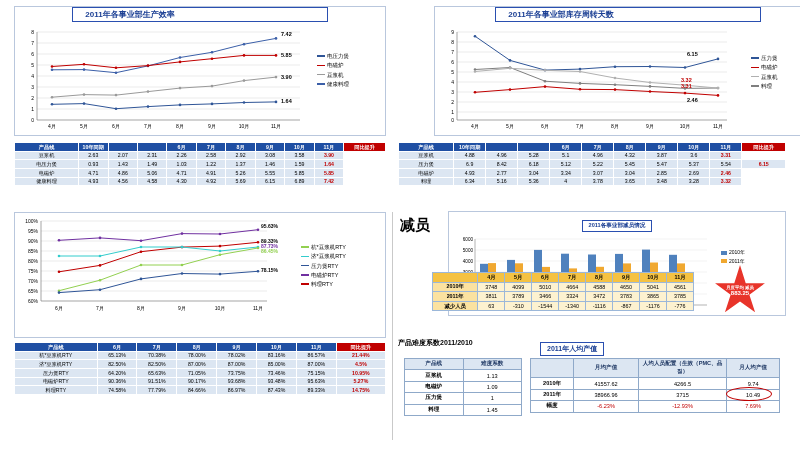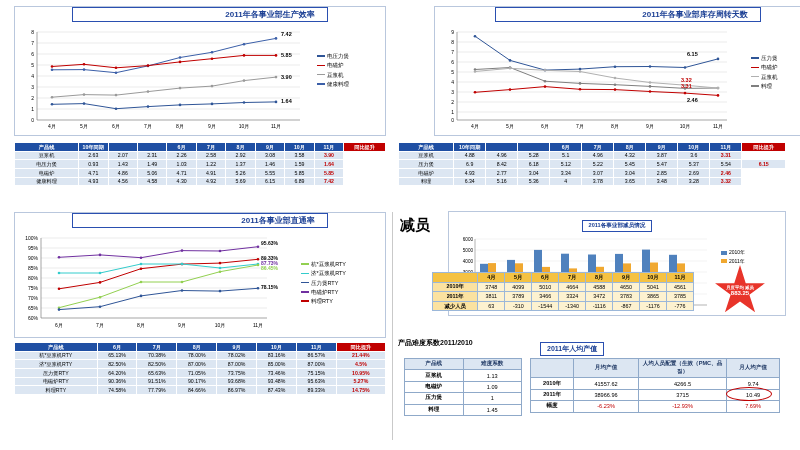--- a/index.html
+++ b/index.html
@@ -2,21 +2,21 @@
 <html><head>
 <meta charset="utf-8">
 <style>
   html,body{margin:0;padding:0;}
   body{width:800px;height:450px;background:#ffffff;font-family:"Liberation Sans",sans-serif;overflow:hidden;}
   .page{position:relative;width:800px;height:450px;}
 
   .panel{position:absolute;box-sizing:border-box;}
 
   .chart-title{
-    text-align:right;font-size:8px;font-weight:bold;color:#1b3f94;
+    text-align:left;font-size:8px;font-weight:bold;color:#1b3f94;
     border:1px solid #2a4fb0;background:#ffffff;padding:1px 12px;margin:0 auto 2px auto;
     width:62%;
   }
   .plot-wrap{position:relative;}
   svg{display:block;}
 
   table.dt{border-collapse:collapse;font-size:5.2px;width:100%;table-layout:fixed;}
   table.dt th,table.dt td{border:0.5px solid #ffffff;text-align:center;padding:0.6px 0;line-height:1.25;}
   table.dt thead th{background:#1f4fa3;color:#fff;font-weight:bold;}
   table.dt thead th.redh{background:#c00000;color:#fff;}
@@ -428,21 +428,20 @@
           <td>3.65</td>
           <td>3.48</td>
           <td>3.28</td>
           <td class="red">3.32</td>
         </tr>
       </tbody>
     </table>
   </div>
 
   <div class="panel" style="left:14px;top:212px;width:372px;height:126px;border:1px solid #b9c7dd;background:#fff;">
-    <div class="chart-title">2011各事业部直通率</div>
     <div class="plot-wrap">
       <svg width="290" height="102" viewBox="0 0 290 102">
         <g stroke="#d4d4d4" stroke-width="0.5">
           <line x1="26" y1="8" x2="252" y2="8"></line>
             <line x1="26" y1="18" x2="252" y2="18"></line>
           <line x1="26" y1="28" x2="252" y2="28"></line>
             <line x1="26" y1="38" x2="252" y2="38"></line>
           <line x1="26" y1="48" x2="252" y2="48"></line>
             <line x1="26" y1="58" x2="252" y2="58"></line>
           <line x1="26" y1="68" x2="252" y2="68"></line>

